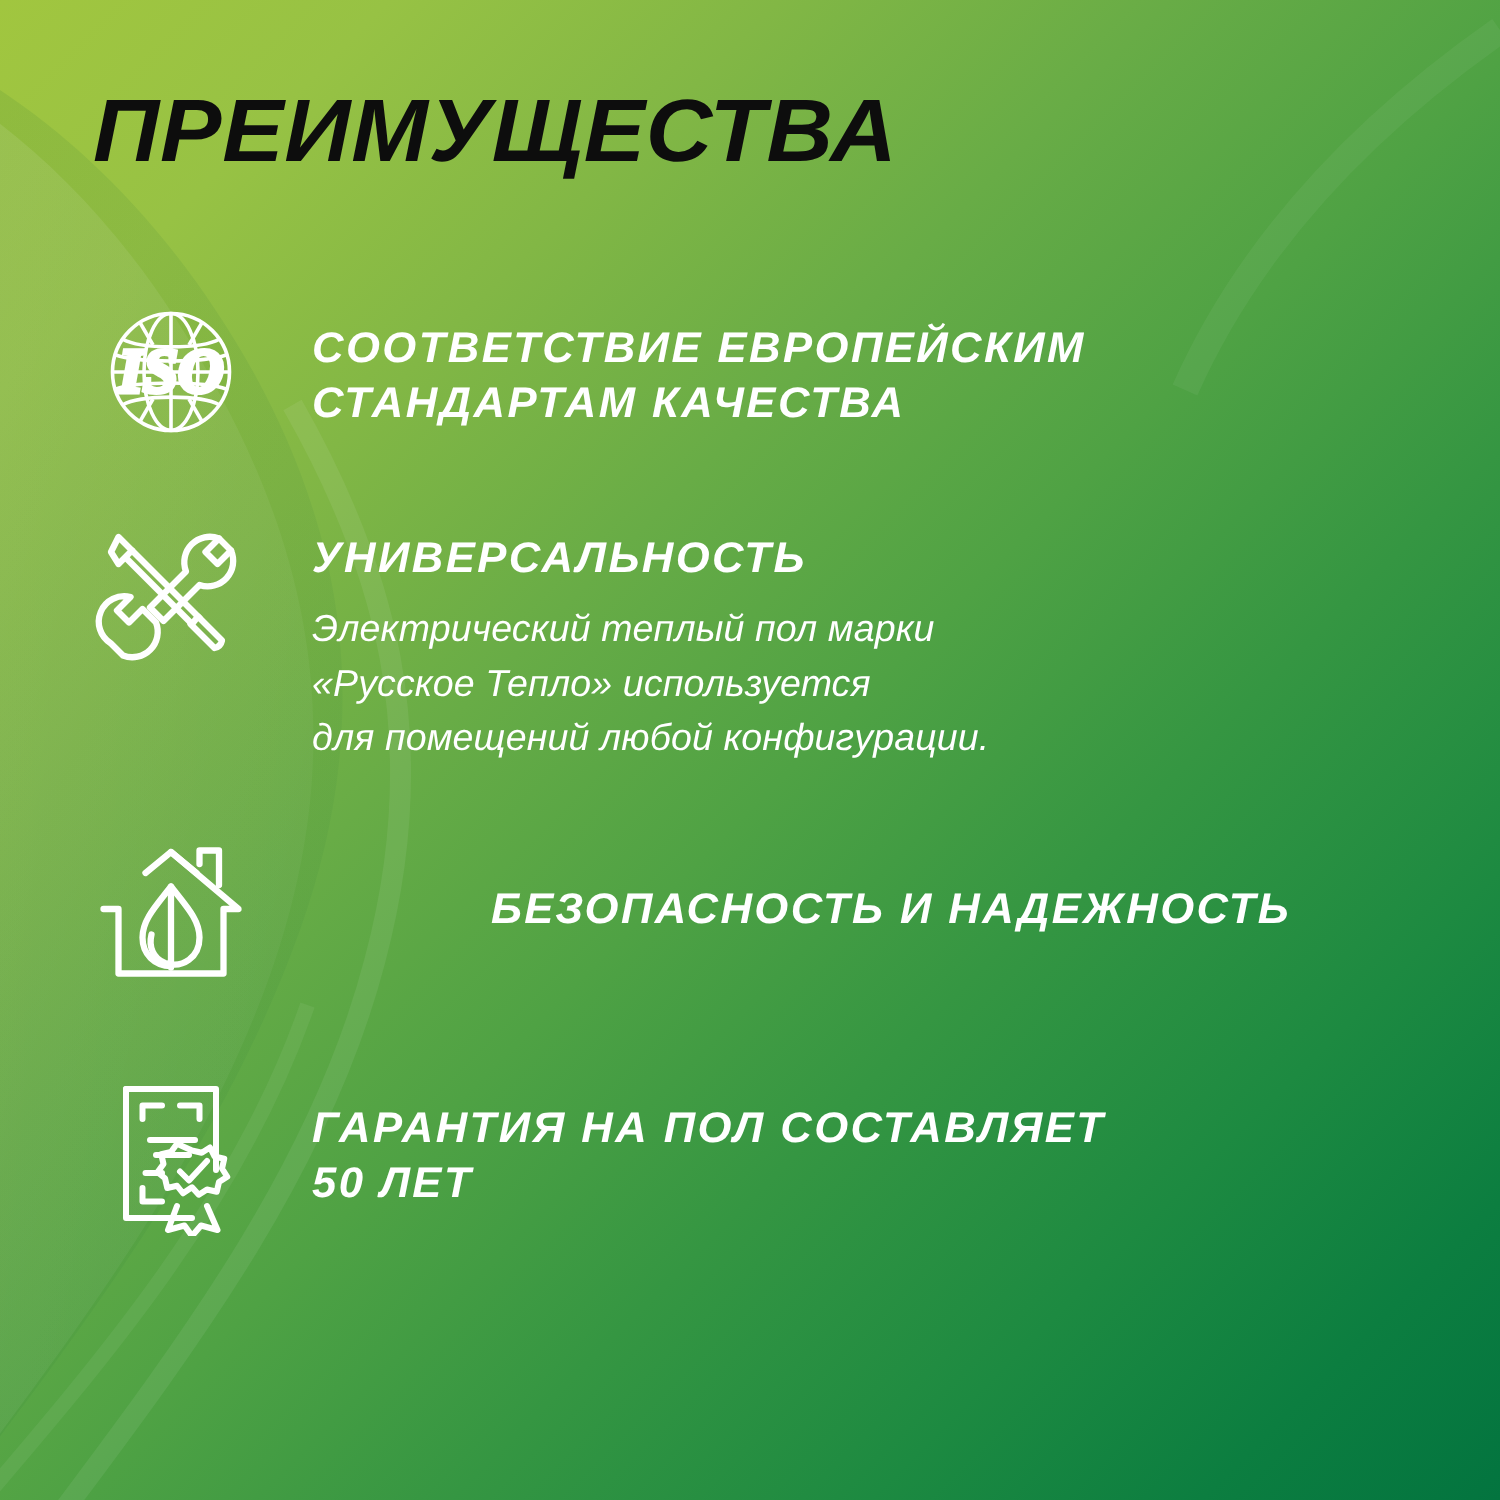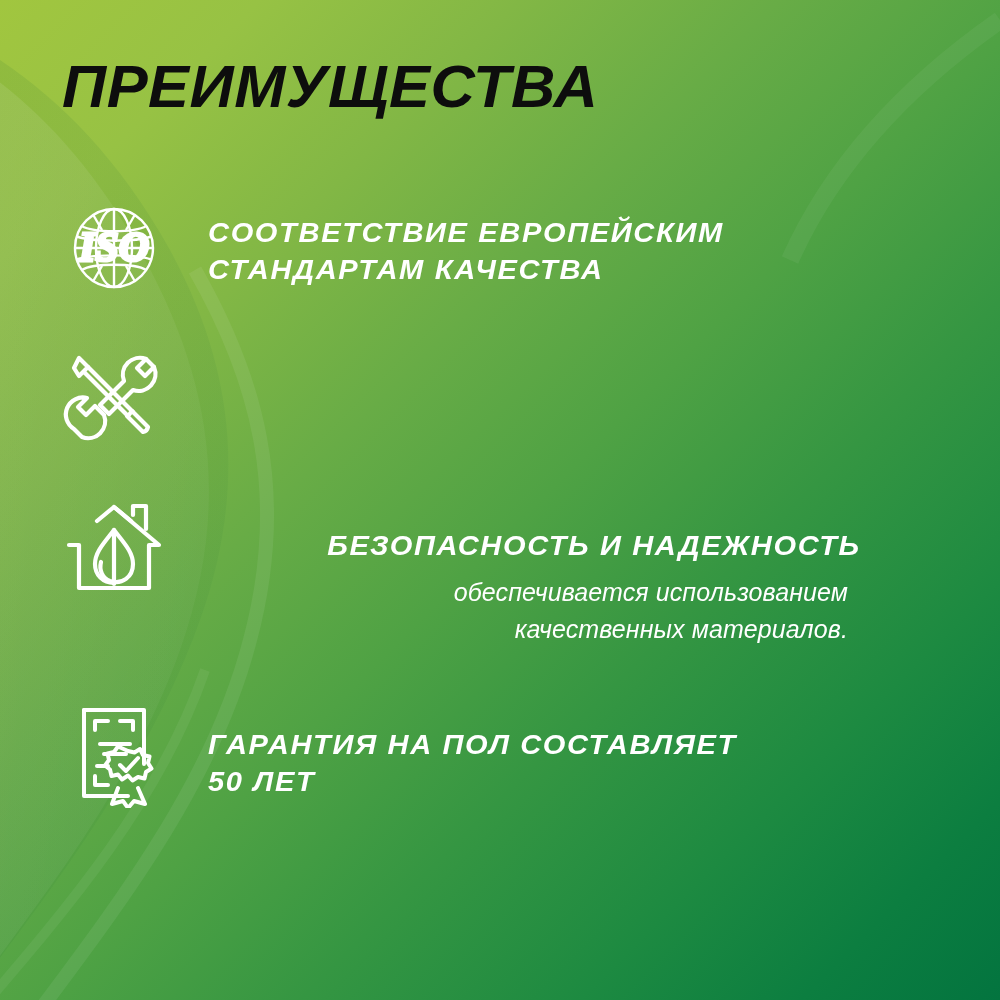--- a/index.html
+++ b/index.html
@@ -113,21 +113,21 @@
     line-height: 1.46;
     letter-spacing: 0.1px;
     color: #ffffff;
     white-space: pre-line;
   }
 
   
   #feature-iso       { margin-top: 0px; }
   #feature-universal { margin-top: 46px; }
   #feature-safety    { margin-top: 48px; text-align: right; }
-  #feature-warranty  { margin-top: 57px; align-items: center; }
+  #feature-warranty  { margin-top: 57px; }
 
   #feature-iso .feature-body       { padding-top: 18px; }
   #feature-universal .feature-body { padding-top: 8px; }
   #feature-safety .feature-body    { padding-top: 29px; }
   #feature-warranty .feature-body  { padding-top: 14px; }
 
   svg { display: block; }
 </style>
 </head>
 <body>
@@ -194,41 +194,45 @@
               <path d="M22,26 L66,70"></path>
               <path d="M26,21 L71,66"></path>
               <path d="M66,70 L70,65 L86,81 A6.5,6.5 0 0 1 81,86 L65,70 Z"></path>
 
               <path d="M92,21 L84,13 A17,17 0 0 0 62,35 L38,59 L47,68 L71,44 A17,17 0 0 0 92,21 Z" stroke-width="4.2"></path>
               <path d="M84,13 L75,22 L83,30 L92,21"></path>
               <path d="M12,83 L20,91 A17,17 0 0 0 42,69 L33,60 L24,69 L16,61 L25,52 A17,17 0 0 0 12,83 Z"></path>
             </g>
           </svg>
         </div>
+        <div class="feature-body">
+          <p class="feature-heading">УНИВЕРСАЛЬНОСТЬ</p>
+          <p class="feature-text">Электрический теплый пол марки
+«Русское Тепло» используется
+для помещений любой конфигурации.</p>
+        </div>
       </div>
 
       <div class="feature" id="feature-safety">
         <div class="feature-icon">
           <svg width="104" height="104" viewBox="0 0 104 104" aria-hidden="true">
             <g fill="none" stroke="#ffffff" stroke-width="4.2" stroke-linecap="round" stroke-linejoin="round">
 
               <path d="M7,47 L17,47 L17,90 L87,90 L87,47 L97,47 L52,9 L35,23"></path>
               <path d="M52,9 L69,23"></path>
               <path d="M71,17 L71,8 L84,8 L84,31"></path>
 
               <path d="M52,32 C 42,45 33,54 33,66 C 33,77 41,85 52,85"></path>
               <path d="M52,32 C 62,45 71,54 71,66 C 71,79 60,87 48,83 C 40,80 37,72 39,64"></path>
               <path d="M52,36 L52,86"></path>
             </g>
           </svg>
         </div>
         <div class="feature-body">
           <p class="feature-heading">БЕЗОПАСНОСТЬ И НАДЕЖНОСТЬ</p>
-          <p class="feature-text">обеспечивается использованием
-качественных материалов.</p>
         </div>
       </div>
 
       <div class="feature" id="feature-warranty">
         <div class="feature-icon">
           <svg width="104" height="104" viewBox="0 0 104 104" aria-hidden="true">
             <g fill="none" stroke="#ffffff" stroke-width="4" stroke-linecap="round" stroke-linejoin="round">
 
               <path d="M22,6 L82,6 L82,60"></path>
               <path d="M22,6 L22,92 L66,92"></path>

